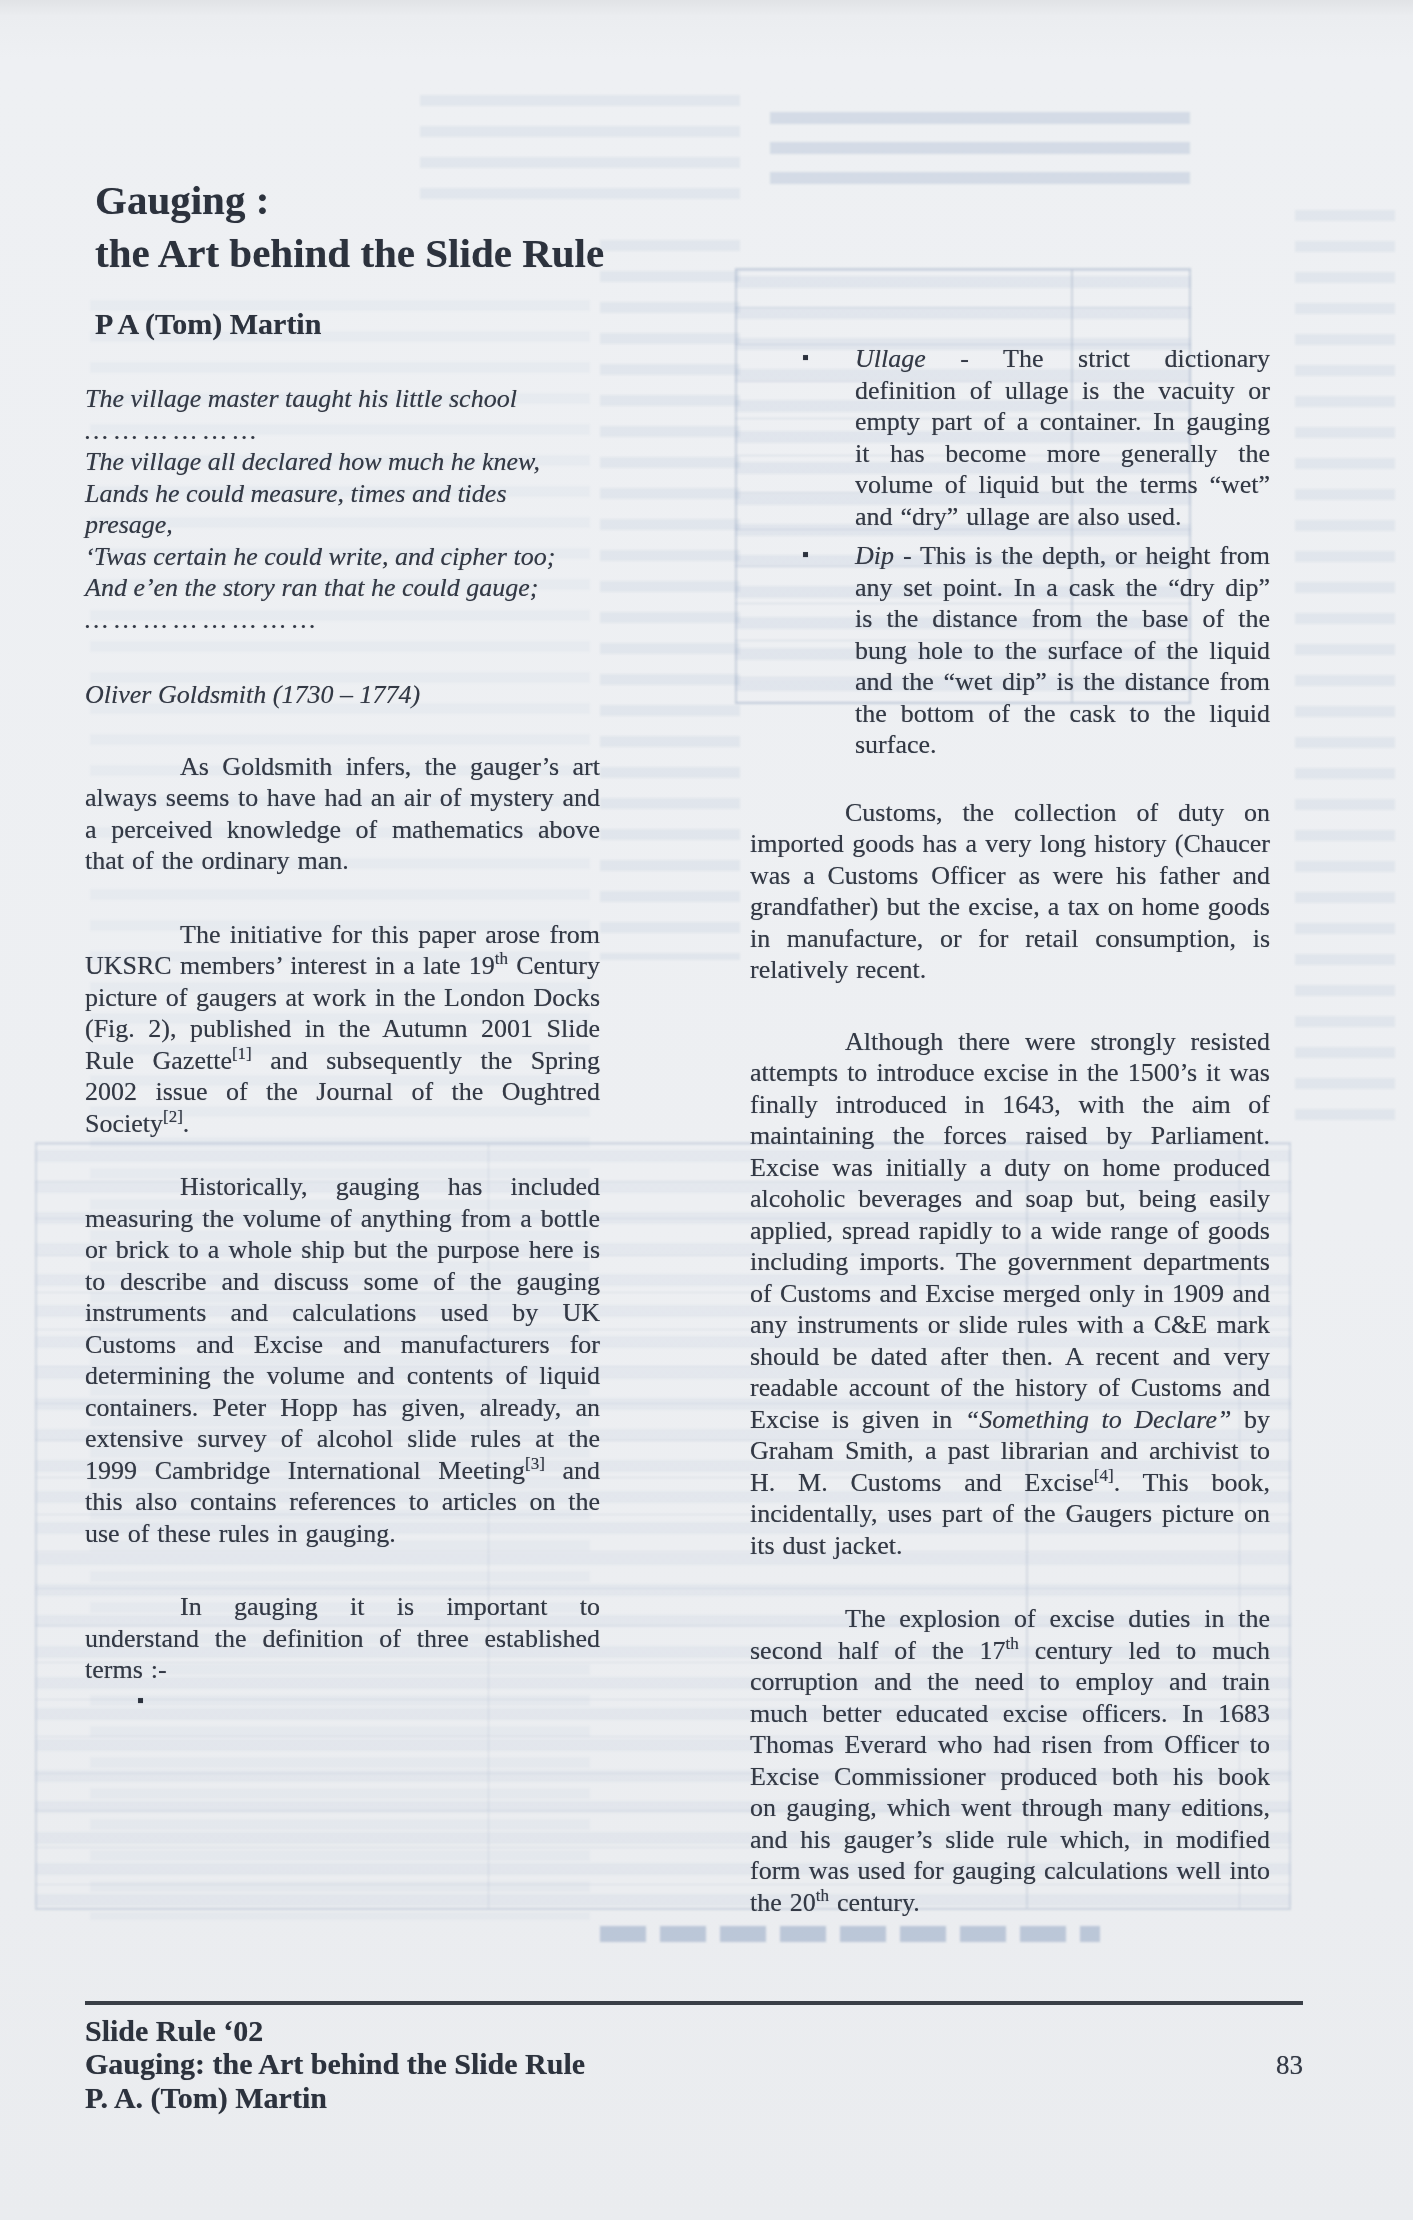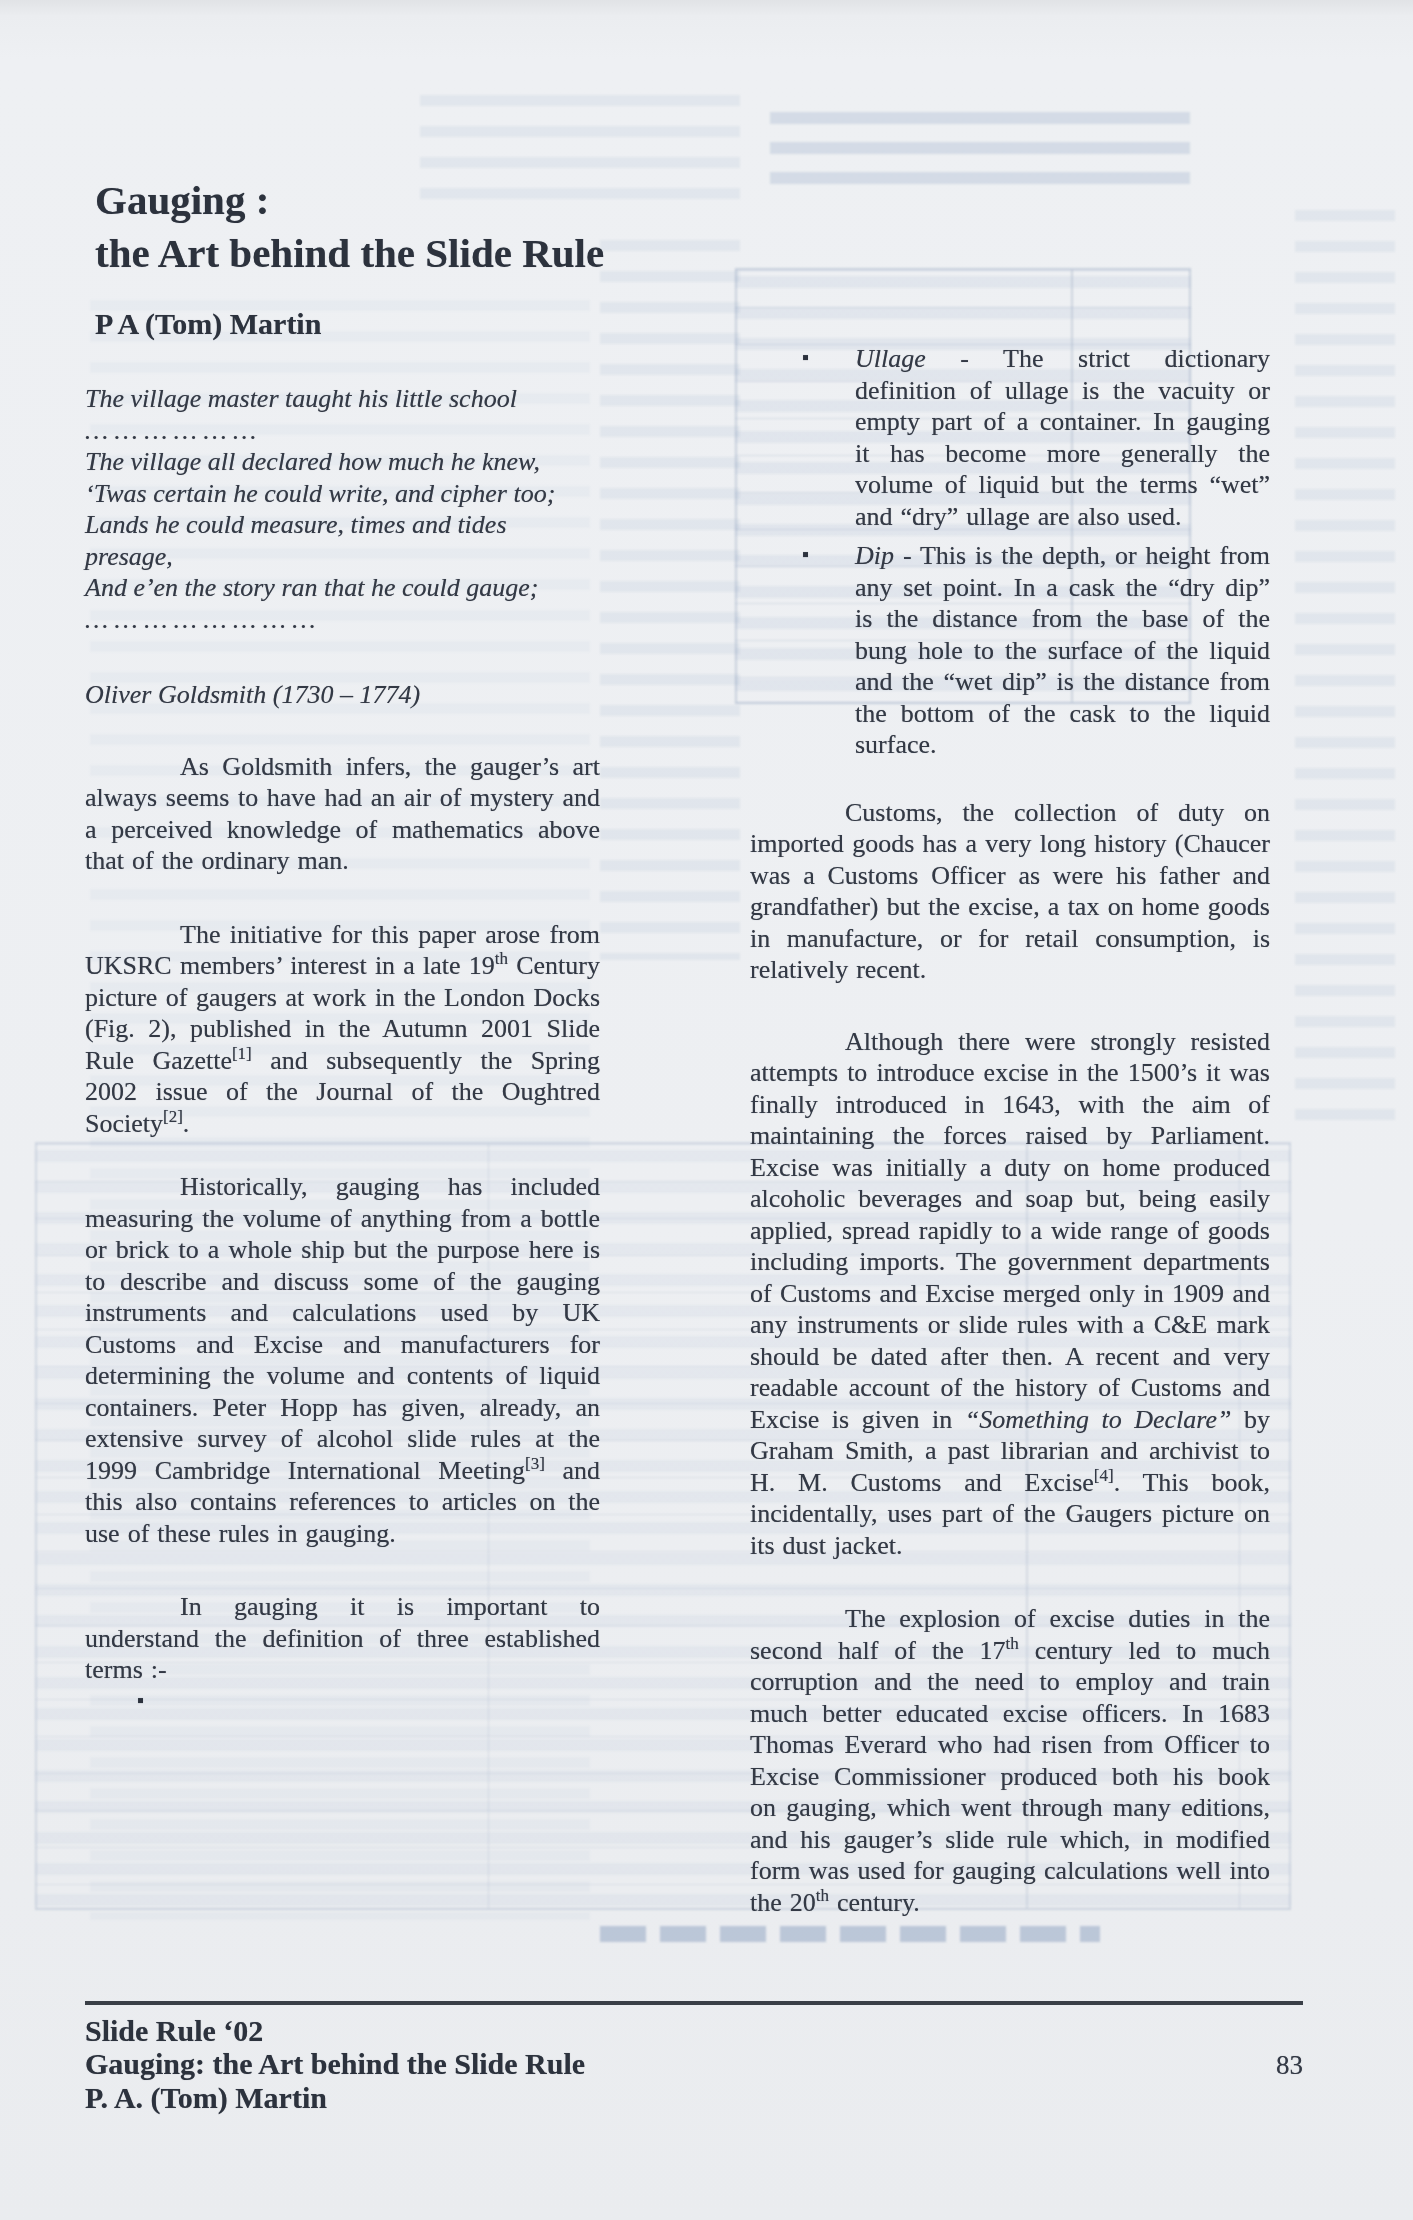--- a/index.html
+++ b/index.html
@@ -89,22 +89,22 @@
     <div class="title ink">Gauging :</div>
     <div class="title ink">the Art behind the Slide Rule</div>
     <div class="author ink">P A (Tom) Martin</div>
   </div>
 
   <div class="col col-left ink">
     <div class="poem">
       <div class="pline">The village master taught his little school</div>
       <div class="pline">… … … … … …</div>
       <div class="pline">The village all declared how much he knew,</div>
+      <div class="pline">Lands he could measure, times and tides presage,</div>
       <div class="pline">‘Twas certain he could write, and cipher too;</div>
-      <div class="pline">Lands he could measure, times and tides presage,</div>
       <div class="pline">And e’en the story ran that he could gauge;</div>
       <div class="pline">… … … … … … … …</div>
     </div>
     <div class="attribution">
       <div>Oliver Goldsmith (1730 – 1774)</div>
     </div>
     <p class="para mt-40">As Goldsmith infers, the gauger’s art always seems to have had an air of mystery and a perceived knowledge of mathematics above that of the ordinary man.</p>
     <p class="para mt-42">The initiative for this paper arose from UKSRC members’ interest in a late 19<sup>th</sup> Century picture of gaugers at work in the London Docks (Fig. 2), published in the Autumn 2001 Slide Rule Gazette<sup>[1]</sup> and subsequently the Spring 2002 issue of the Journal of the Oughtred Society<sup>[2]</sup>.</p>
     <p class="para mt-32">Historically, gauging has included measuring the volume of anything from a bottle or brick to a whole ship but the purpose here is to describe and discuss some of the gauging instruments and calculations used by UK Customs and Excise and manufacturers for determining the volume and contents of liquid containers. Peter Hopp has given, already, an extensive survey of alcohol slide rules at the 1999 Cambridge International Meeting<sup>[3]</sup> and this also contains references to articles on the use of these rules in gauging.</p>
     <p class="para mt-42">In gauging it is important to understand the definition of three established terms :-</p>

